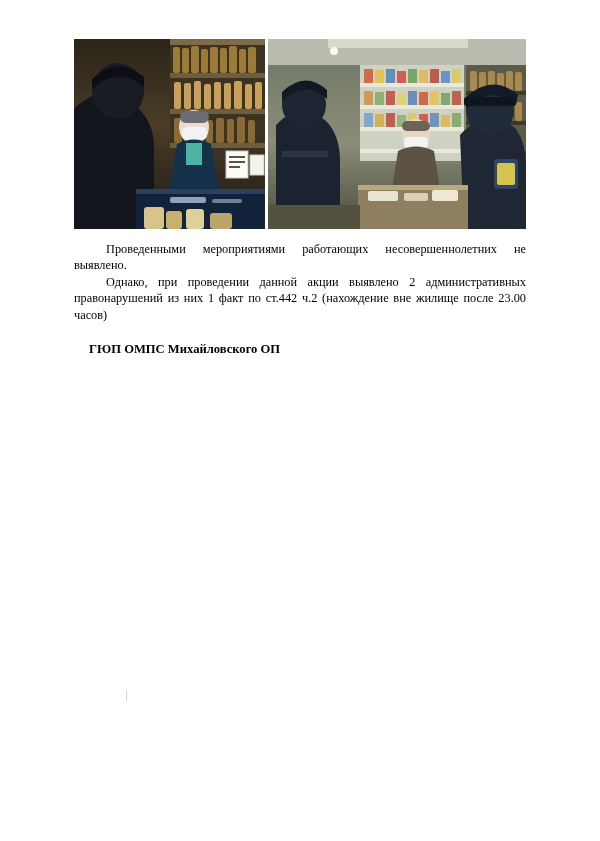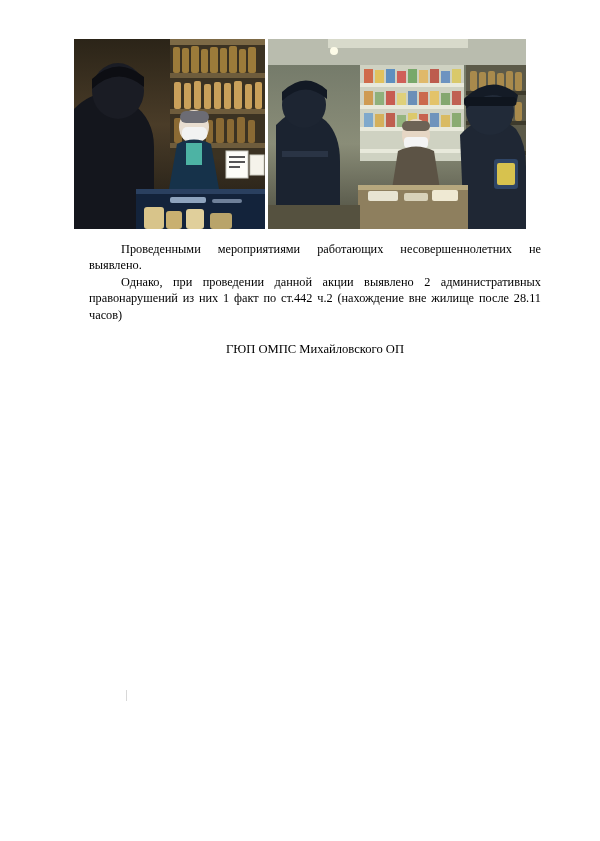--- a/index.html
+++ b/index.html
@@ -38,39 +38,38 @@
     overflow: hidden;
     flex: 0 0 auto;
   }
   .photo-left  { width: 191px; height: 190px; }
   .photo-right { width: 258px; height: 190px; }
   .photo svg { display: block; width: 100%; height: 100%; }
 
   
   .content {
     position: absolute;
-    left: 89px;
+    left: 74px;
     top: 241px;
     width: 452px;
   }
   p.para {
     margin: 0 0 0 0;
     font-size: 12.3px;
     line-height: 16.4px;
     text-align: justify;
     text-indent: 32px;
     text-justify: inter-word;
     hyphens: none;
   }
   p.para.tight { margin-top: 0; }
   .center-bold {
     margin: 15px;
     margin-top: 18px;
-    text-align: center;
-    font-weight: normal;
+    font-weight: bold;
     font-size: 12.6px;
     line-height: 16px;
   }
   .cursor-artifact {
     position: absolute;
     left: 126px;
     top: 690px;
     width: 1px;
     height: 11px;
     background: #d8d8d8;
@@ -268,18 +267,18 @@
         <rect x="136" y="154" width="24" height="8" rx="2" fill="#d8d2ba"></rect>
         <rect x="164" y="151" width="26" height="11" rx="2" fill="#efe9d3"></rect>
 
         <rect x="0" y="166" width="92" height="24" fill="#55513f"></rect>
       </svg>
     </div>
   </div>
 
   <div class="content">
     <p class="para">Проведенными мероприятиями работающих несовершеннолетних не выявлено.</p>
-    <p class="para tight">Однако, при проведении данной акции выявлено 2 административных правонарушений  из них 1 факт  по ст.442 ч.2 (нахождение вне жилище после 28.11 часов)</p>
+    <p class="para tight">Однако, при проведении данной акции выявлено 2 административных правонарушений  из них 1 факт  по ст.442 ч.2 (нахождение вне жилище после 23.00 часов)</p>
     <p class="center-bold">ГЮП ОМПС Михайловского ОП</p>
   </div>
 
   <div class="cursor-artifact"></div>
 </div>
 
 </body></html>

